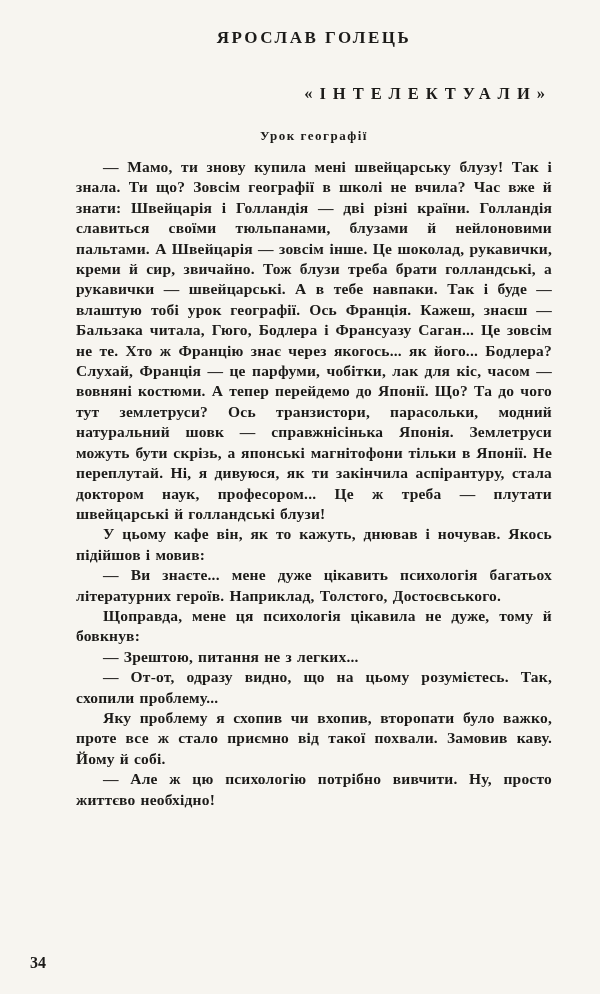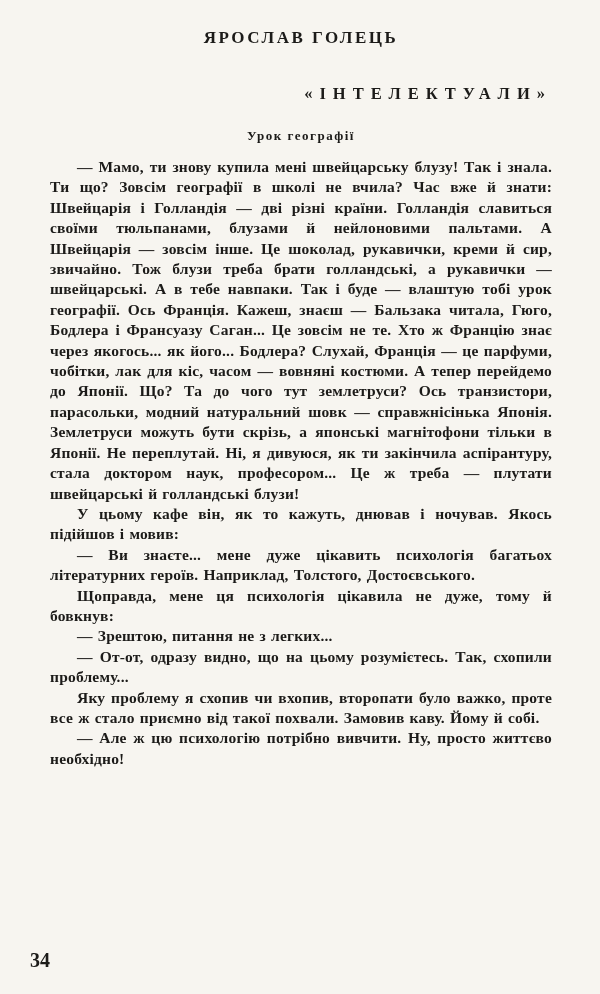--- a/index.html
+++ b/index.html
@@ -7,21 +7,21 @@
   body { font-family: "Liberation Serif", "DejaVu Serif", serif; }
 
   .book-page {
     position: relative;
     width: 600px;
     height: 994px;
     margin: 0 auto;
     background: #f7f5f0;
     color: #1c1b19;
     overflow: hidden;
-    padding: 26px 48px 0 50px;
+    padding: 26px 48px 0 76px;
     font-weight: bold;
   }
 
   .author {
     text-align: center;
     font-size: 17px;
     letter-spacing: 2.5px;
     margin-top: 2px;
   }
 
@@ -52,21 +52,21 @@
     text-align: justify;
     text-indent: 27px;
     letter-spacing: 0.2px;
     word-spacing: 1px;
   }
 
   .page-number {
     position: absolute;
     left: 30px;
     bottom: 22px;
-    font-size: 20px;
+    font-size: 16px;
   }
 </style>
 </head>
 <body>
 
 <div class="book-page">
 
   <div class="author">ЯРОСЛАВ ГОЛЕЦЬ</div>
 
   <div class="book-title">«ІНТЕЛЕКТУАЛИ»</div>

